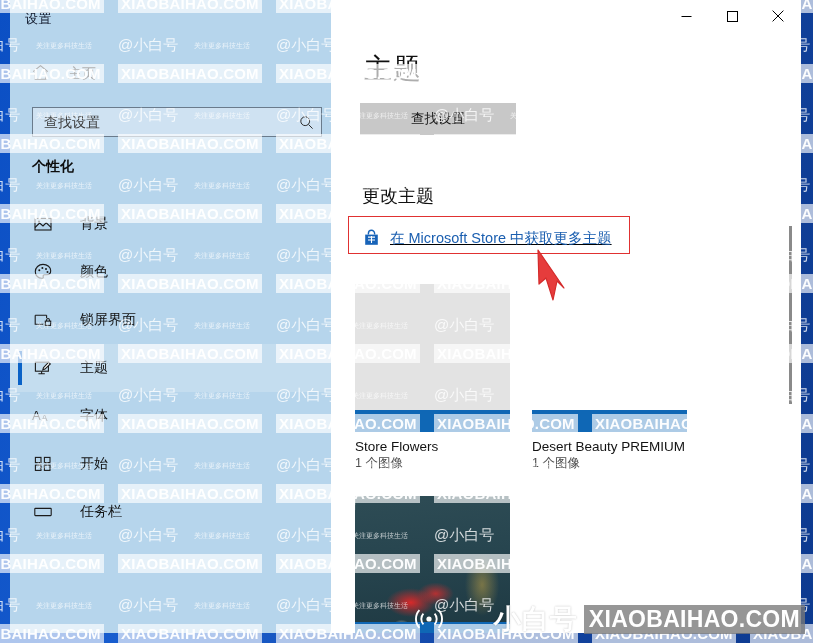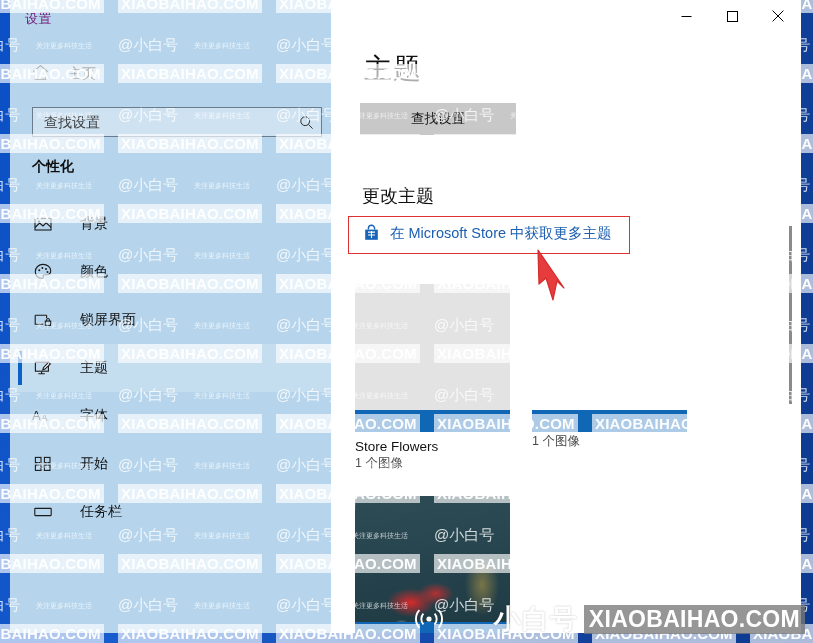--- a/index.html
+++ b/index.html
@@ -40,21 +40,21 @@
   .wc svg { display: block; }
   
   #sidebar {
     position: absolute; left: 0; top: 0;
     width: 321px; height: 633px;
     background: #b6d5ec;
     overflow: hidden;
   }
   #app-title {
     position: absolute; left: 15px; top: 10px;
-    font-size: 13px; color: #701a75; letter-spacing: .5px;
+    font-size: 13px; color: #0f172a; letter-spacing: .5px;
   }
   #home-row {
     position: absolute; left: 12px; top: 58px;
     width: 300px; height: 32px;
     display: flex; align-items: center; gap: 18px;
     padding-left: 9px;
   }
   #home-row .label { font-size: 14px; color: #101010; }
   #search-wrap {
     position: absolute; left: 22px; top: 107px;
@@ -122,22 +122,23 @@
     border: none;
     font-family: inherit; font-size: 13.5px; color: #161616;
     cursor: default;
   }
   #change-theme-title {
     position: absolute; left: 31px; top: 184px;
     font-size: 18px; color: #111;
   }
   #store-link {
     position: absolute; left: 31px; top: 224px;
-    display: flex; align-items: flex-start; gap: 9px;
+    display: flex; align-items: flex-end; gap: 9px;
     height: 24px;
+    text-decoration: underline;
   }
   #store-link .store-ico { width: 19px; height: 19px; flex: none; }
   #store-link .link-text {
     font-size: 14.5px; color: #1b5fb0;
   }
   
   #annot-box {
     position: absolute;
     left: 348px; top: 216px;
     width: 282px; height: 38px;
@@ -401,20 +402,21 @@
             <div class="theme-thumb blank">
               <div class="band"></div>
             </div>
             <div class="theme-name">Store Flowers</div>
             <div class="theme-count">1 个图像</div>
           </div>
           <div class="theme-card">
             <div class="theme-thumb plain">
               <div class="band"></div>
             </div>
+            <div class="theme-name">Desert Beauty PREMIUM</div>
             <div class="theme-count">1 个图像</div>
           </div>
         </div>
         <div class="theme-row">
           <div class="theme-card">
             <div class="theme-thumb">
               <div class="rainphoto"></div>
               <div class="band"></div>
             </div>
           </div>

